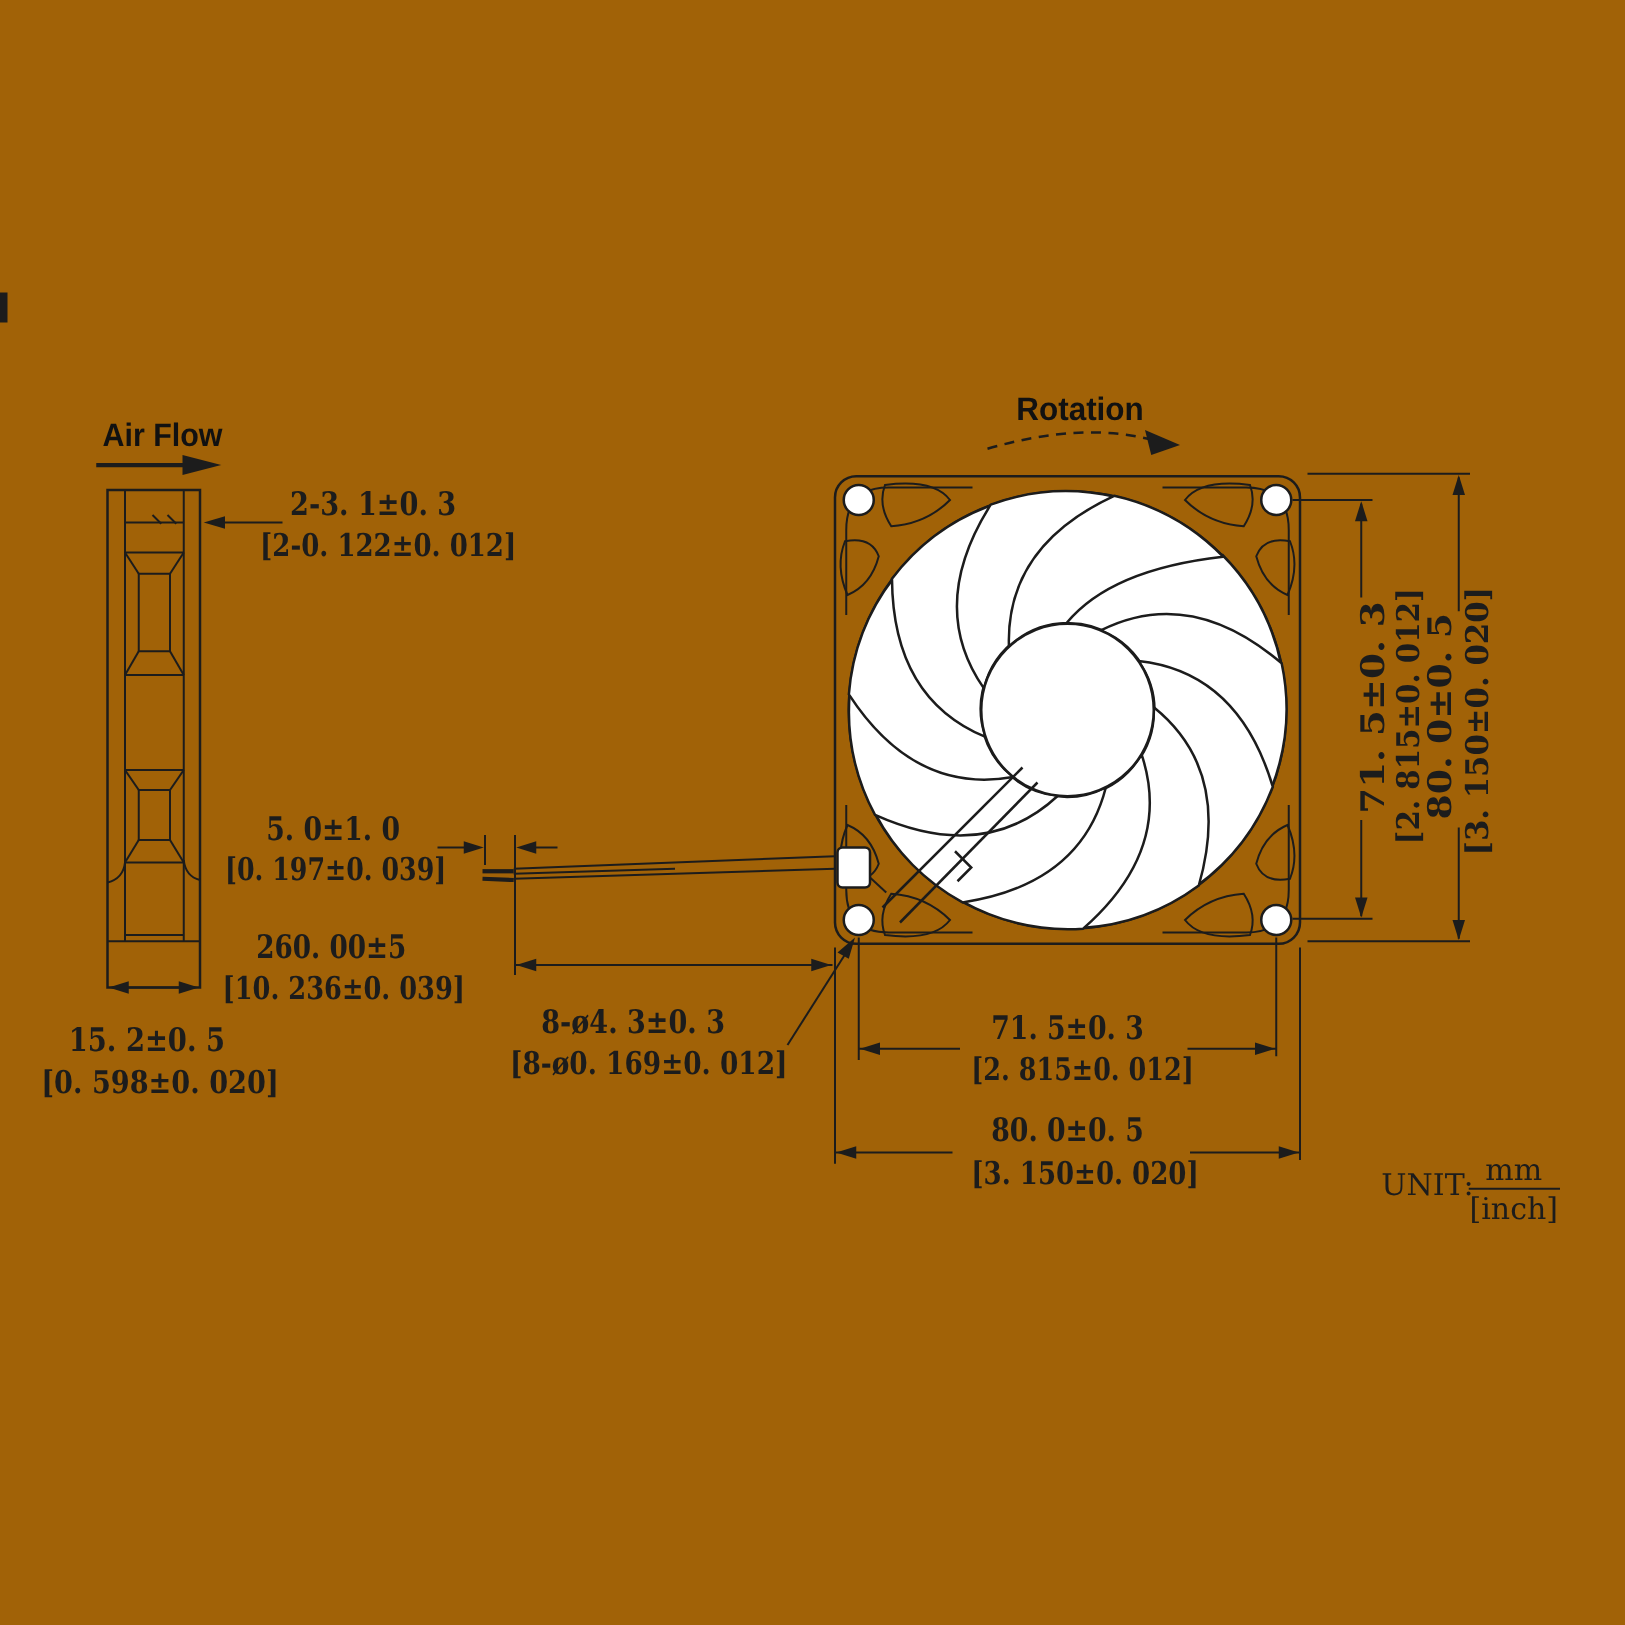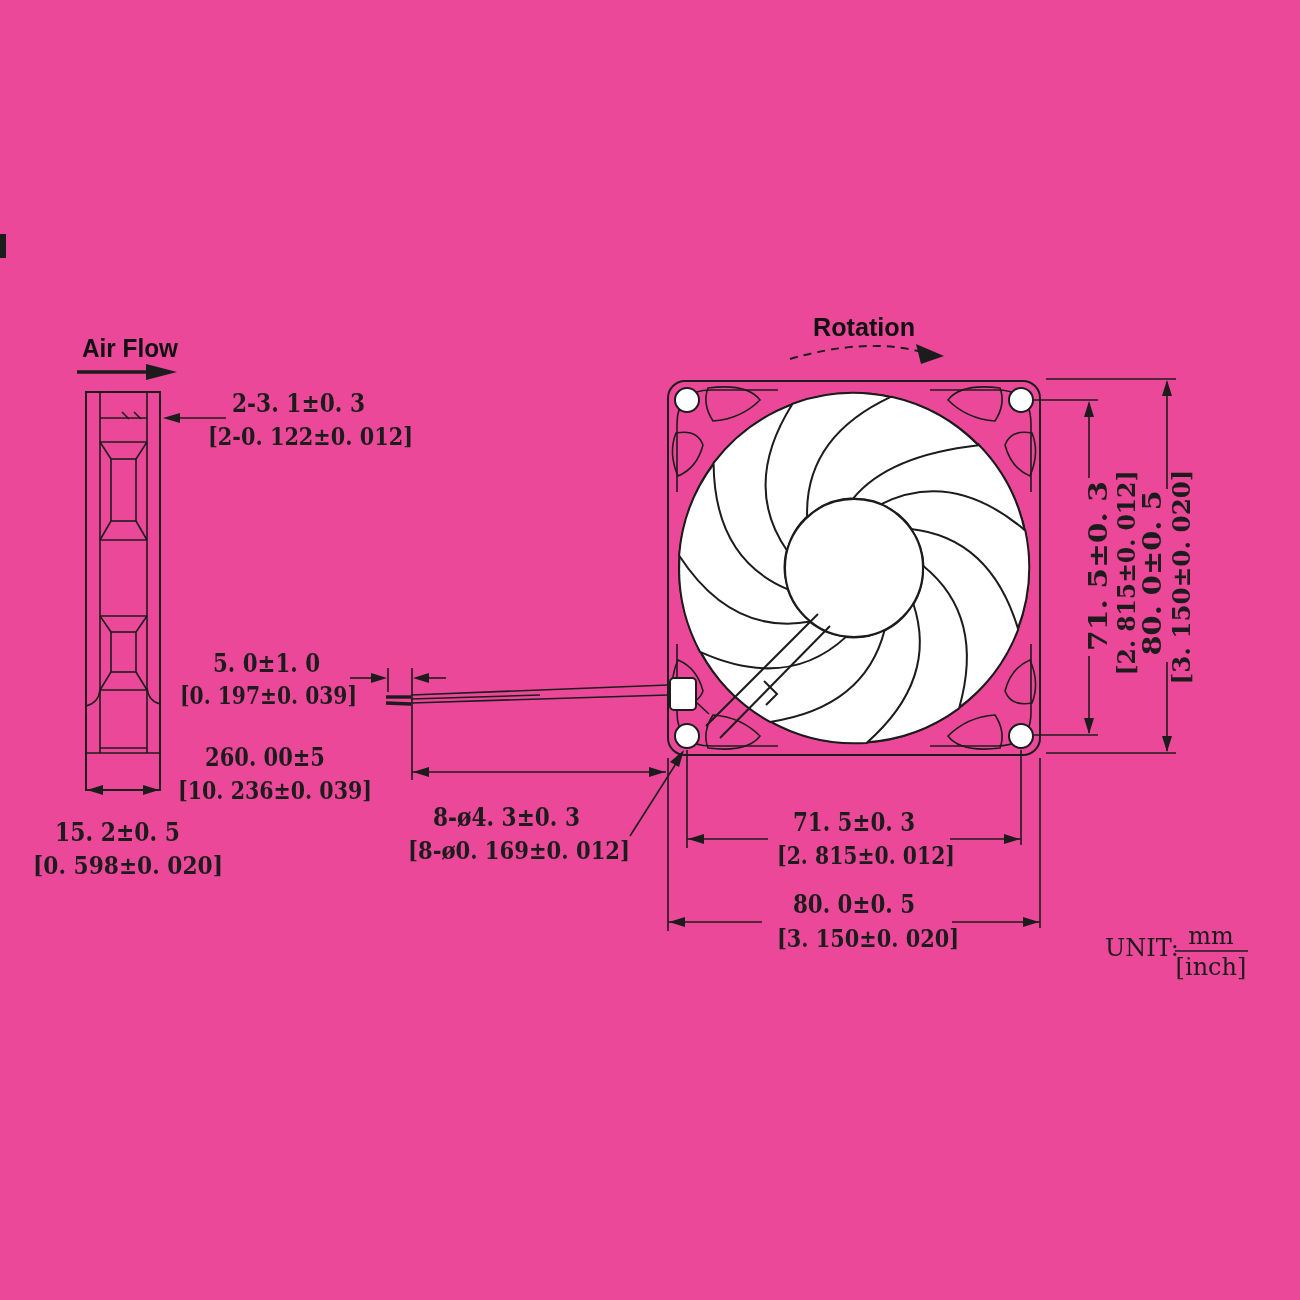--- a/index.html
+++ b/index.html
@@ -1,16 +1,16 @@
 <!DOCTYPE html>
 <html><head>
 <meta charset="utf-8">
 <style>
   html,body{margin:0;padding:0;background:#ffffff;}
-  .canvas{position:relative;width:1300px;height:1300px;background:#ec4899;overflow:hidden;}
+  .canvas{position:relative;width:1300px;height:1300px;background:#a16207;overflow:hidden;}
   svg{position:absolute;left:0;top:0;}
   .stroke{stroke:#1c1c1c;stroke-width:2;fill:none;}
   .thin{stroke:#1c1c1c;stroke-width:1.6;fill:none;}
   .thick{stroke:#1c1c1c;stroke-width:3.4;fill:none;}
   .fillwhite{fill:#ffffff;stroke:#1c1c1c;stroke-width:2;}
   .arrow{fill:#1c1c1c;stroke:none;}
   .dim{font-family:"DejaVu Serif","Liberation Serif",serif;font-weight:bold;font-size:26px;fill:#1c1c1c;}
   .dimb{font-family:"DejaVu Serif","Liberation Serif",serif;font-weight:bold;font-size:25px;fill:#1c1c1c;}
   .lbl{font-family:"Liberation Sans","DejaVu Sans",sans-serif;font-weight:bold;font-size:26px;fill:#111111;}
   .unit{font-family:"DejaVu Serif","Liberation Serif",serif;font-size:24px;fill:#1c1c1c;}

